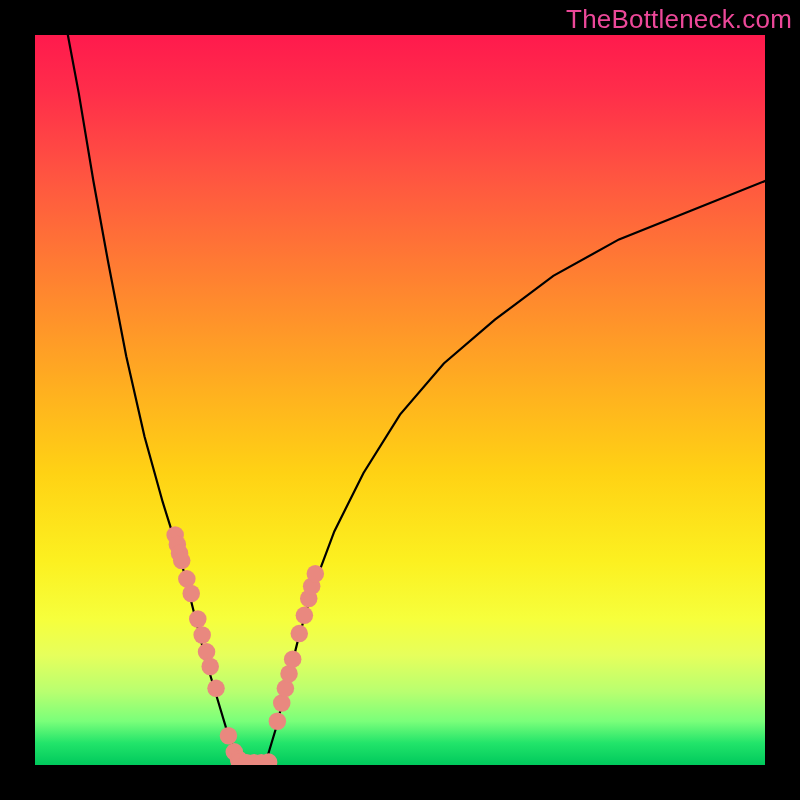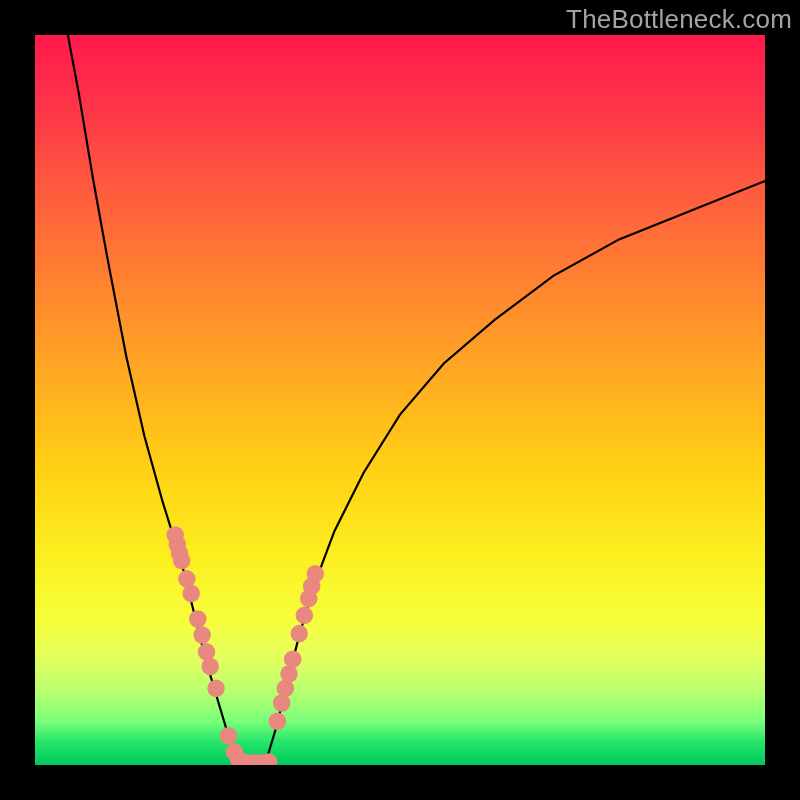--- a/index.html
+++ b/index.html
@@ -47,21 +47,21 @@
       #b8ff70 90%,
       #7aff7a 94%,
       #22e46a 97%,
       #00c95c 100%
     );
   }
   .watermark {
     position: absolute;
     top: 4px;
     right: 8px;
-    color: #a3a3a3;
+    color: #ec4899;
     font-size: 26px;
     font-weight: 500;
     letter-spacing: 0.2px;
     user-select: none;
   }
   svg.curves {
     position: absolute;
     left: 0;
     top: 0;
   }

